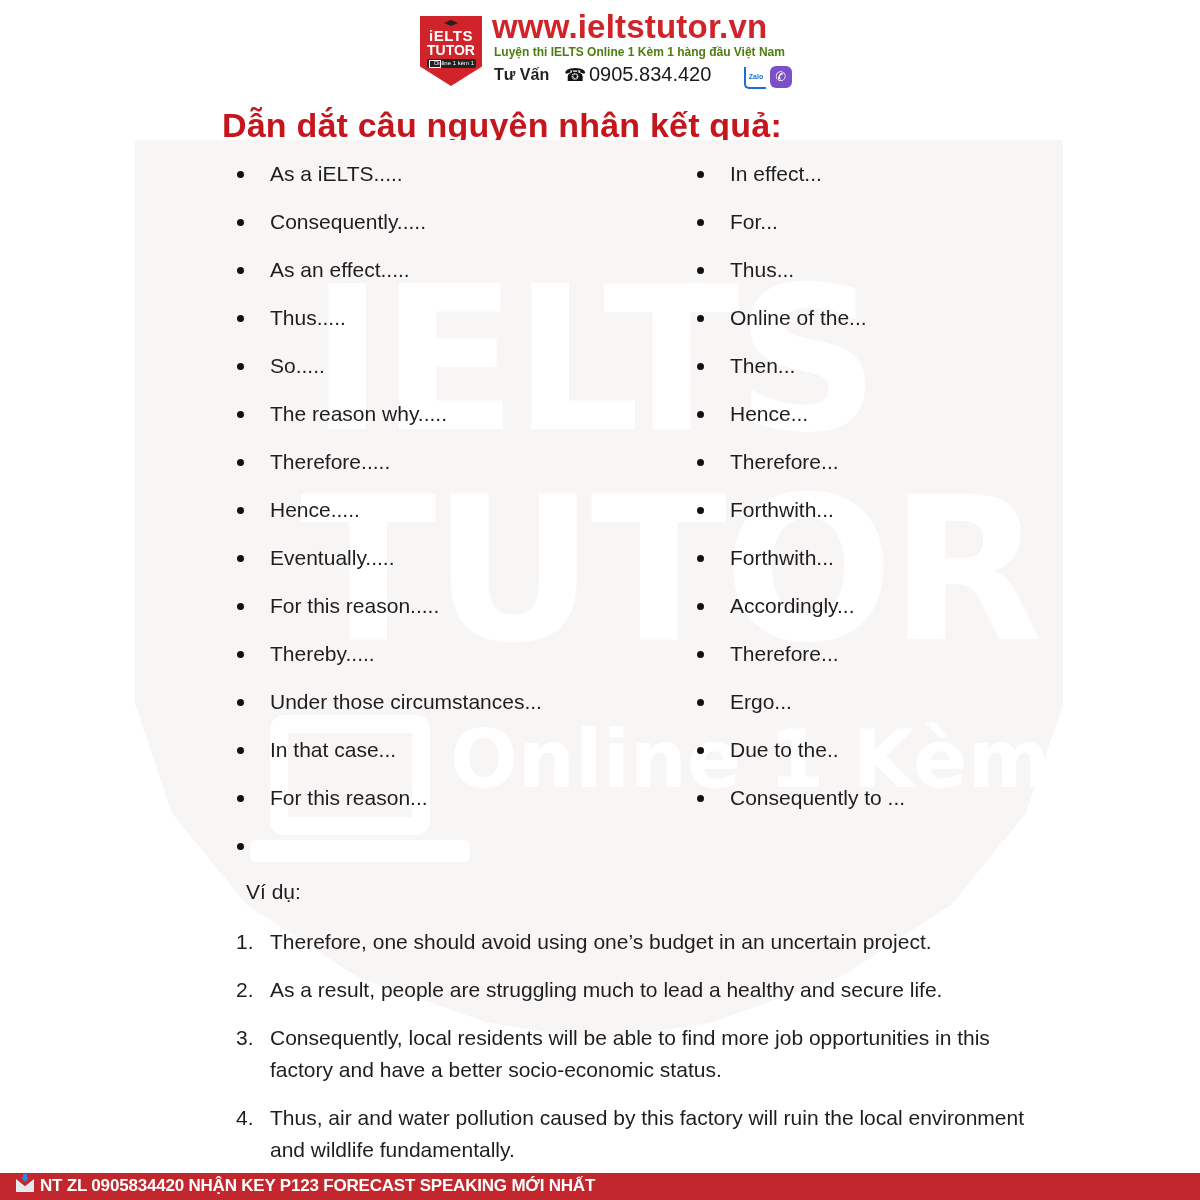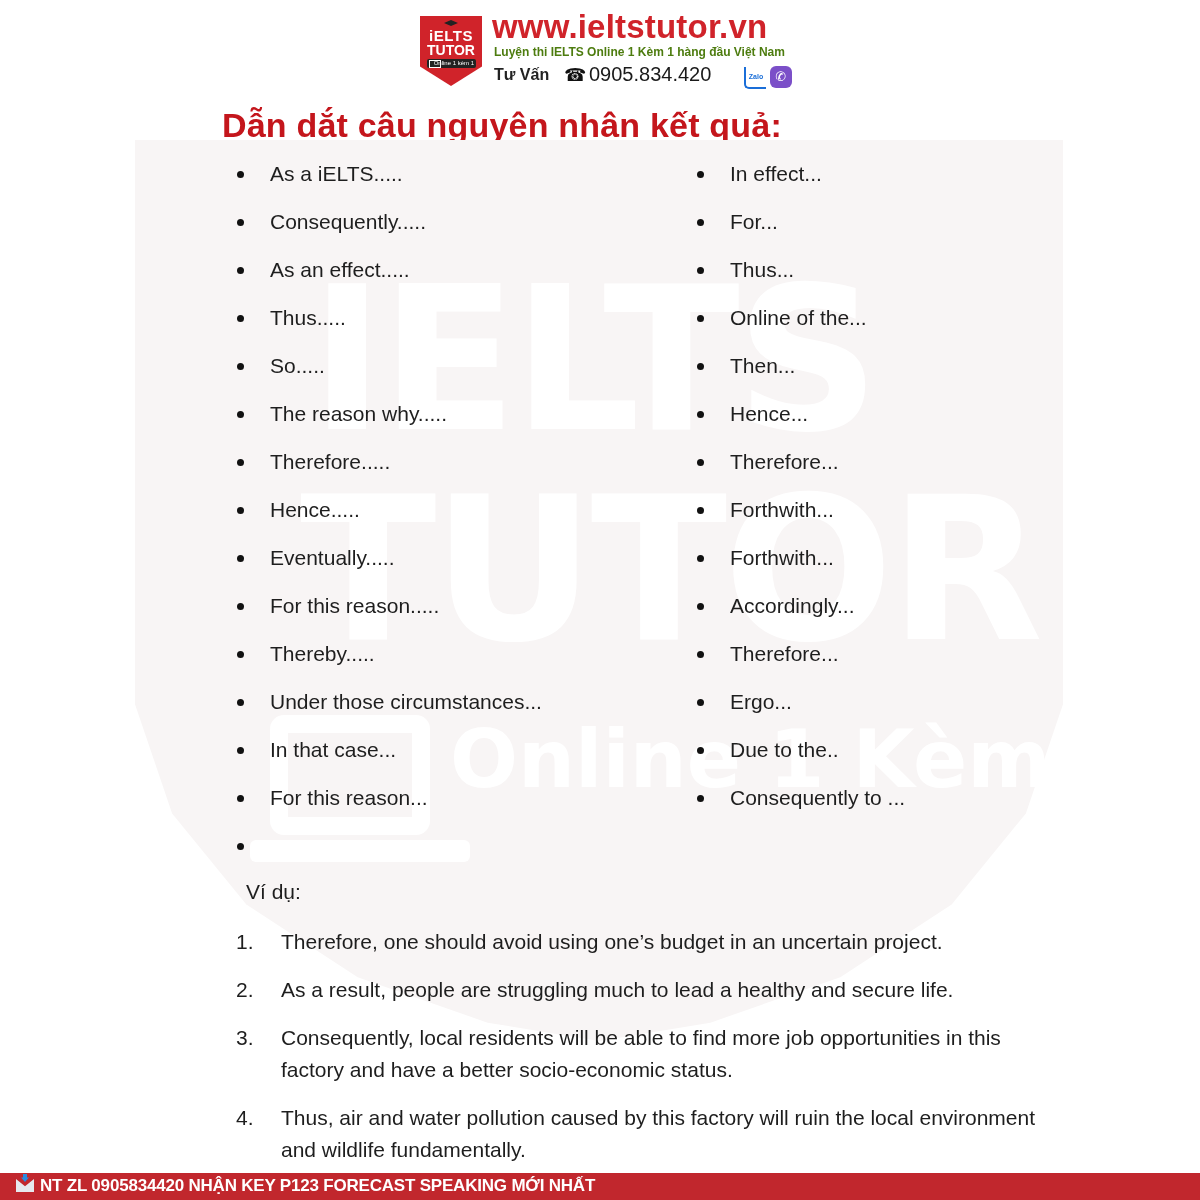--- a/index.html
+++ b/index.html
@@ -69,21 +69,21 @@
   .col-left { left:234px; }
   .col-right { left:694px; }
   .bullet-item { position:relative; height:48px; font-size:21px; line-height:48px; white-space:nowrap; color:#1e1e1e; }
   .bullet-dot { position:absolute; left:3px; top:21px; width:7px; height:7px; background:#111; border-radius:50%; }
   .bullet-text { position:absolute; left:36px; top:0; }
 
   .example-label { position:absolute; left:202px; top:880px; font-size:21px; color:#1e1e1e; z-index:2;margin-left:44px; }
   .examples { position:absolute; left:236px; top:926px; width:820px; z-index:2; }
   .example-item { position:relative; font-size:21px; line-height:32px; color:#1e1e1e; margin-bottom:16px; }
   .example-num { position:absolute; left:0; top:0; }
-  .example-text { display:block; margin-left:45px; }
+  .example-text { display:block; margin-left:34px; }
 
   
   .footer {
     position:absolute; left:0; top:1173px; width:1200px; height:31px; background:#c1272d;
     z-index:3;
   }
   .mail-icon {
     position:absolute; left:16px; top:6px; width:18px; height:13px; background:#e6e9ee;
     clip-path:polygon(0 0,50% 55%,100% 0,100% 100%,0 100%);
   }

